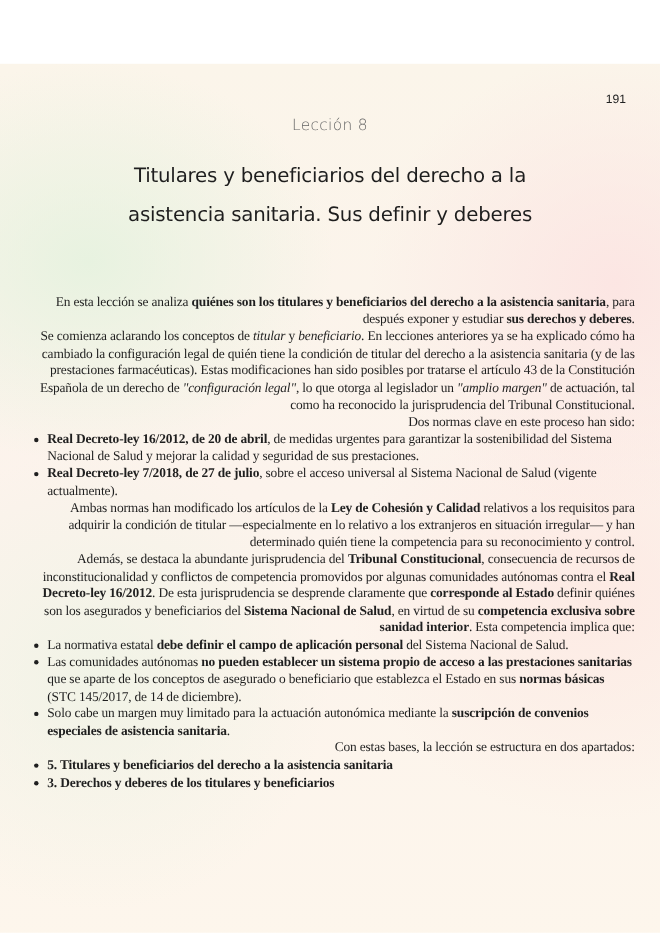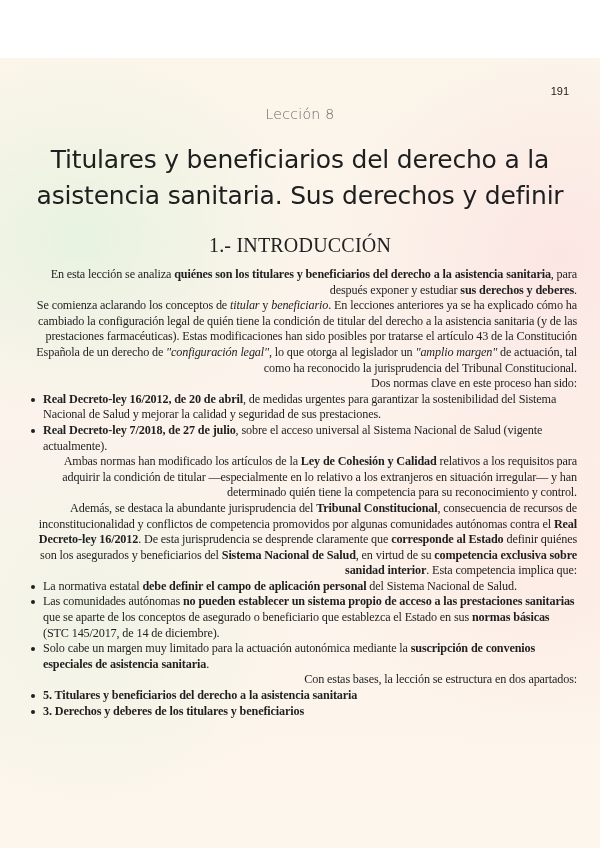--- a/index.html
+++ b/index.html
@@ -23,21 +23,21 @@
     position: absolute; right: 31px; top: 27px;
     font-family: "Liberation Sans", sans-serif; font-size: 11px; color: #222;
   }
   .lesson-label {
     position: absolute; left: 0; width: 600px; top: 48px; text-align: center;
     font-family: "DejaVu Sans", sans-serif; font-size: 14px; color: #666; font-weight: 300;
     letter-spacing: 0.3px;
   }
   .lesson-title {
     position: absolute; left: 0; width: 600px; top: 84px; text-align: center;
-    font-family: "DejaVu Sans", sans-serif; font-size: 25px; line-height: 36px;
+    font-family: "DejaVu Sans", sans-serif; font-size: 18px; line-height: 36px;
     color: #1e1e1e; font-weight: normal; margin: 0; letter-spacing: -0.2px;
   }
   .section-heading {
     position: absolute; left: 0; width: 600px; top: 176px; text-align: center;
     font-family: "Liberation Serif", serif; font-size: 20px; color: #222;
     font-weight: normal; margin: 0; letter-spacing: 0.2px;
   }
   .body {
     position: absolute; left: 29px; top: 209px; width: 548px;
     font-size: 12.2px; line-height: 15.6px; color: #1f1f1f;
@@ -64,24 +64,23 @@
 <body>
 
 <div class="page">
 
   <div class="page-number">191</div>
 
   <div class="lesson-label">Lección 8</div>
 
   <h1 class="lesson-title">
     <span>Titulares y beneficiarios del derecho a la</span><br>
-    <span>asistencia sanitaria. Sus derechos y definir</span>
+    <span>asistencia sanitaria. Sus definir y deberes</span>
   </h1>
 
-  <h2 class="section-heading">1.- INTRODUCCIÓN</h2>
 
   <div class="body">
     <p>
       <span>En esta lección se analiza </span><b>quiénes son los titulares y beneficiarios del derecho a la asistencia sanitaria</b><span>, para después exponer y estudiar </span><b>sus derechos y deberes</b><span>.</span>
     </p>
     <p>
       <span>Se comienza aclarando los conceptos de </span><i>titular</i><span> y </span><i>beneficiario</i><span>. En lecciones anteriores ya se ha explicado cómo ha cambiado la configuración legal de quién tiene la condición de titular del derecho a la asistencia sanitaria (y de las prestaciones farmacéuticas). Estas modificaciones han sido posibles por tratarse el artículo 43 de la Constitución Española de un derecho de </span><i>"configuración legal"</i><span>, lo que otorga al legislador un </span><i>"amplio margen"</i><span> de actuación, tal como ha reconocido la jurisprudencia del Tribunal Constitucional.</span>
     </p>
     <p>Dos normas clave en este proceso han sido:</p>
     <ul>

